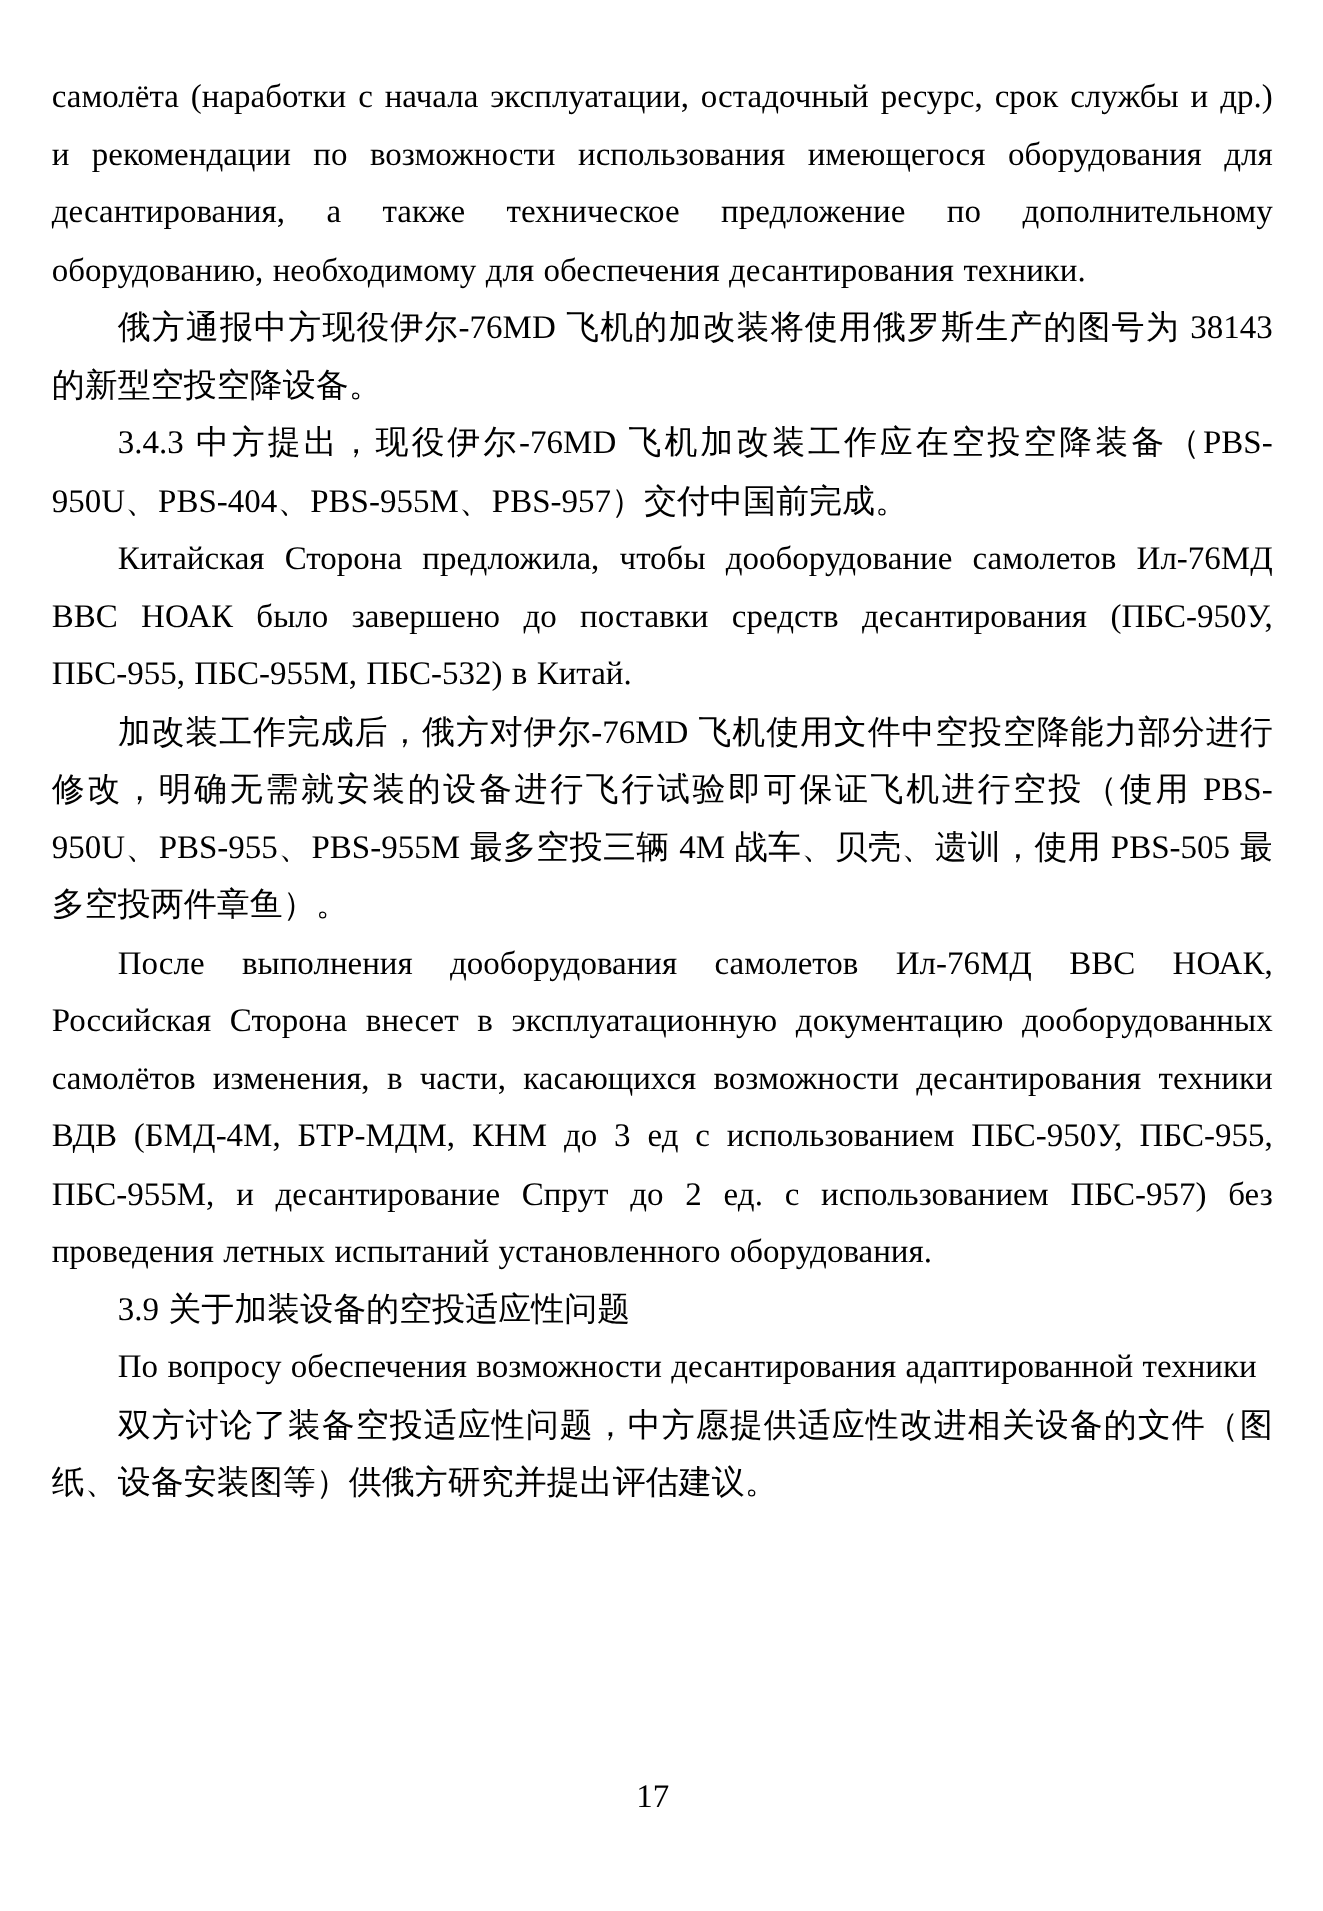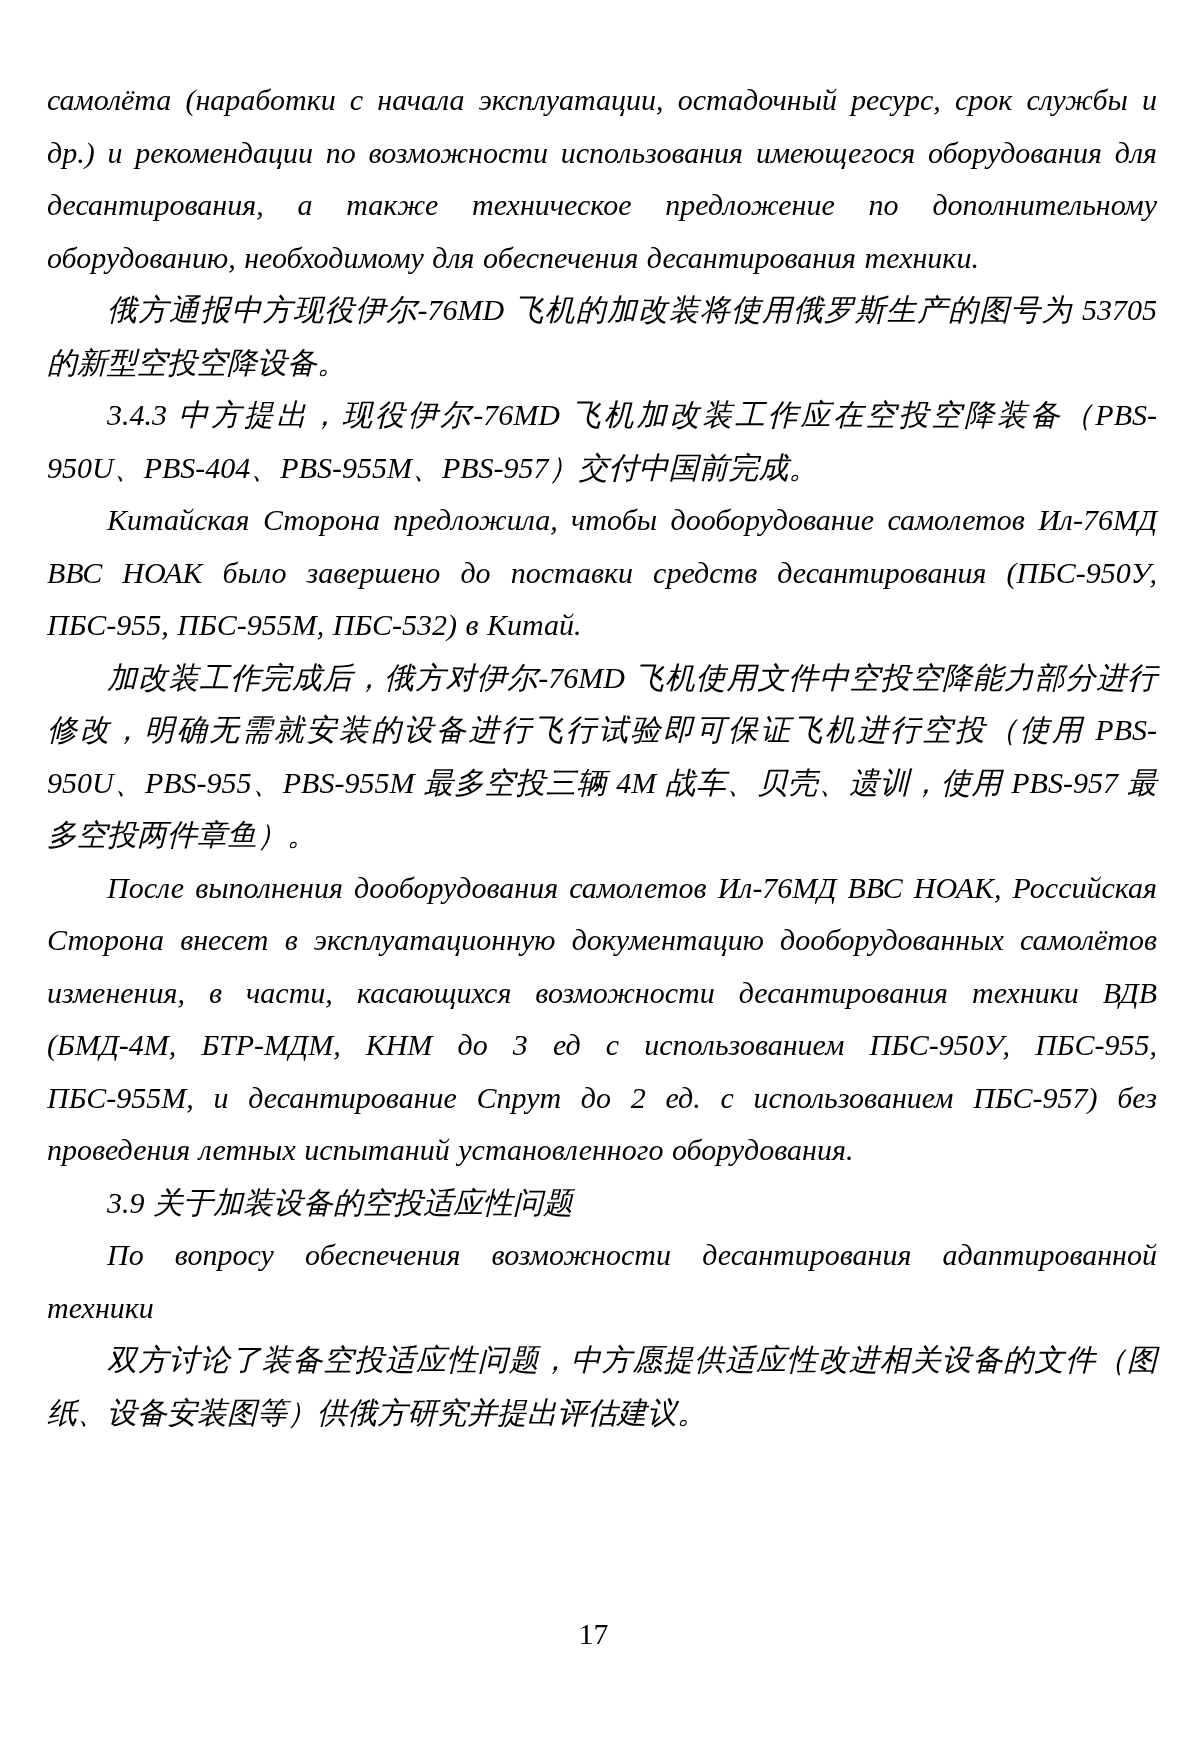--- a/index.html
+++ b/index.html
@@ -13,22 +13,21 @@
     height: 1737px;
     background: #ffffff;
     color: #000000;
     font-family: "Liberation Serif", "DejaVu Serif", serif;
     overflow: hidden;
   }
   .content {
     position: absolute;
     left: 47px;
     right: 46px;
-    top: 74px;
-    font-style: italic;
+    top: 62px;
   }
   .para {
     margin: 0;
     font-size: 30px;
     line-height: 52.5px;
     text-align: justify;
     text-indent: 2em;
     word-spacing: 1px;
     color: #000000;
   }
@@ -45,23 +44,23 @@
     line-height: 44px;
     color: #000000;
   }
 </style>
 </head>
 <body>
 
 <div class="page">
   <div class="content">
     <p class="para no-indent" lang="ru">самолёта (наработки с начала эксплуатации, остадочный ресурс, срок службы и др.) и рекомендации по возможности использования имеющегося оборудования для десантирования, а также техническое предложение по дополнительному оборудованию, необходимому для обеспечения десантирования техники.</p>
-    <p class="para" lang="zh">俄方通报中方现役伊尔-76MD 飞机的加改装将使用俄罗斯生产的图号为 53705 的新型空投空降设备。</p>
+    <p class="para" lang="zh">俄方通报中方现役伊尔-76MD 飞机的加改装将使用俄罗斯生产的图号为 38143 的新型空投空降设备。</p>
     <p class="para" lang="zh">3.4.3 中方提出，现役伊尔-76MD 飞机加改装工作应在空投空降装备（PBS-950U、PBS-404、PBS-955M、PBS-957）交付中国前完成。</p>
     <p class="para" lang="ru">Китайская Сторона предложила, чтобы дооборудование самолетов Ил-76МД ВВС НОАК было завершено до поставки средств десантирования (ПБС-950У, ПБС-955, ПБС-955М, ПБС-532) в Китай.</p>
-    <p class="para" lang="zh">加改装工作完成后，俄方对伊尔-76MD 飞机使用文件中空投空降能力部分进行修改，明确无需就安装的设备进行飞行试验即可保证飞机进行空投（使用 PBS-950U、PBS-955、PBS-955M 最多空投三辆 4M 战车、贝壳、遗训，使用 PBS-957 最多空投两件章鱼）。</p>
+    <p class="para" lang="zh">加改装工作完成后，俄方对伊尔-76MD 飞机使用文件中空投空降能力部分进行修改，明确无需就安装的设备进行飞行试验即可保证飞机进行空投（使用 PBS-950U、PBS-955、PBS-955M 最多空投三辆 4M 战车、贝壳、遗训，使用 PBS-505 最多空投两件章鱼）。</p>
     <p class="para" lang="ru">После выполнения дооборудования самолетов Ил-76МД ВВС НОАК, Российская Сторона внесет в эксплуатационную документацию дооборудованных самолётов изменения, в части, касающихся возможности десантирования техники ВДВ (БМД-4М, БТР-МДМ, КНМ до 3 ед с использованием ПБС-950У, ПБС-955, ПБС-955М, и десантирование Спрут до 2 ед. с использованием ПБС-957) без проведения летных испытаний установленного оборудования.</p>
     <p class="para" lang="zh">3.9 关于加装设备的空投适应性问题</p>
     <p class="para" lang="ru">По вопросу обеспечения возможности десантирования адаптированной техники</p>
     <p class="para" lang="zh">双方讨论了装备空投适应性问题，中方愿提供适应性改进相关设备的文件（图纸、设备安装图等）供俄方研究并提出评估建议。</p>
   </div>
   <div class="footer">17</div>
 </div>
 
 </body></html>

